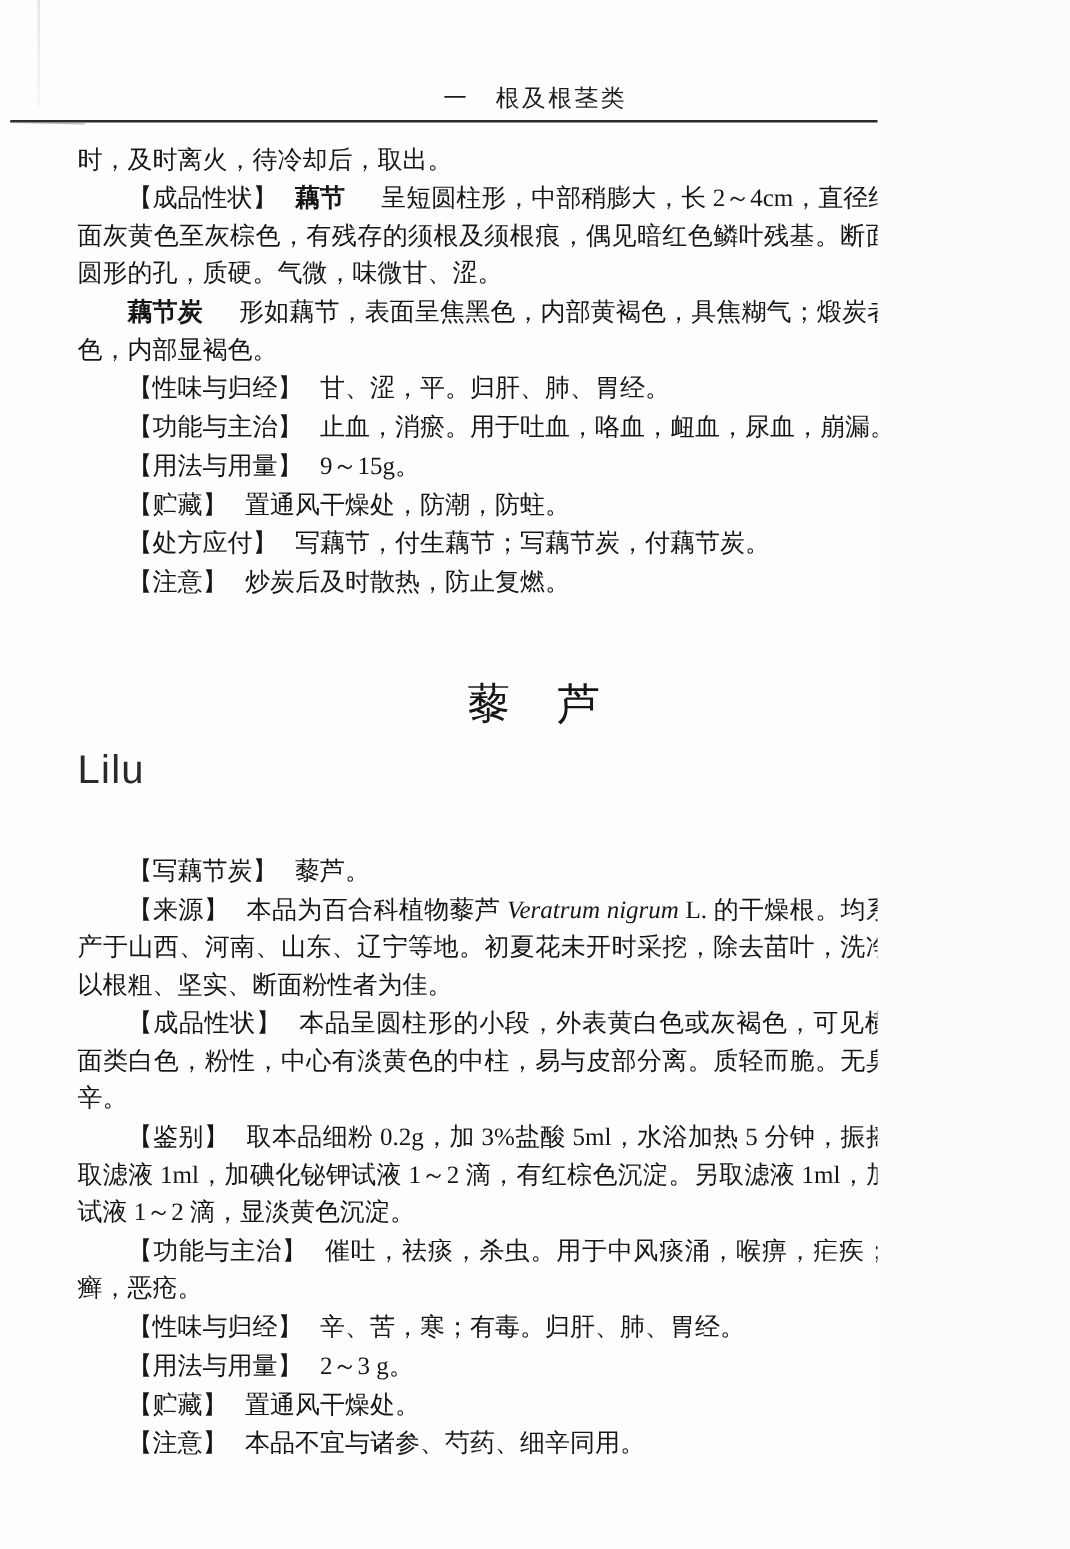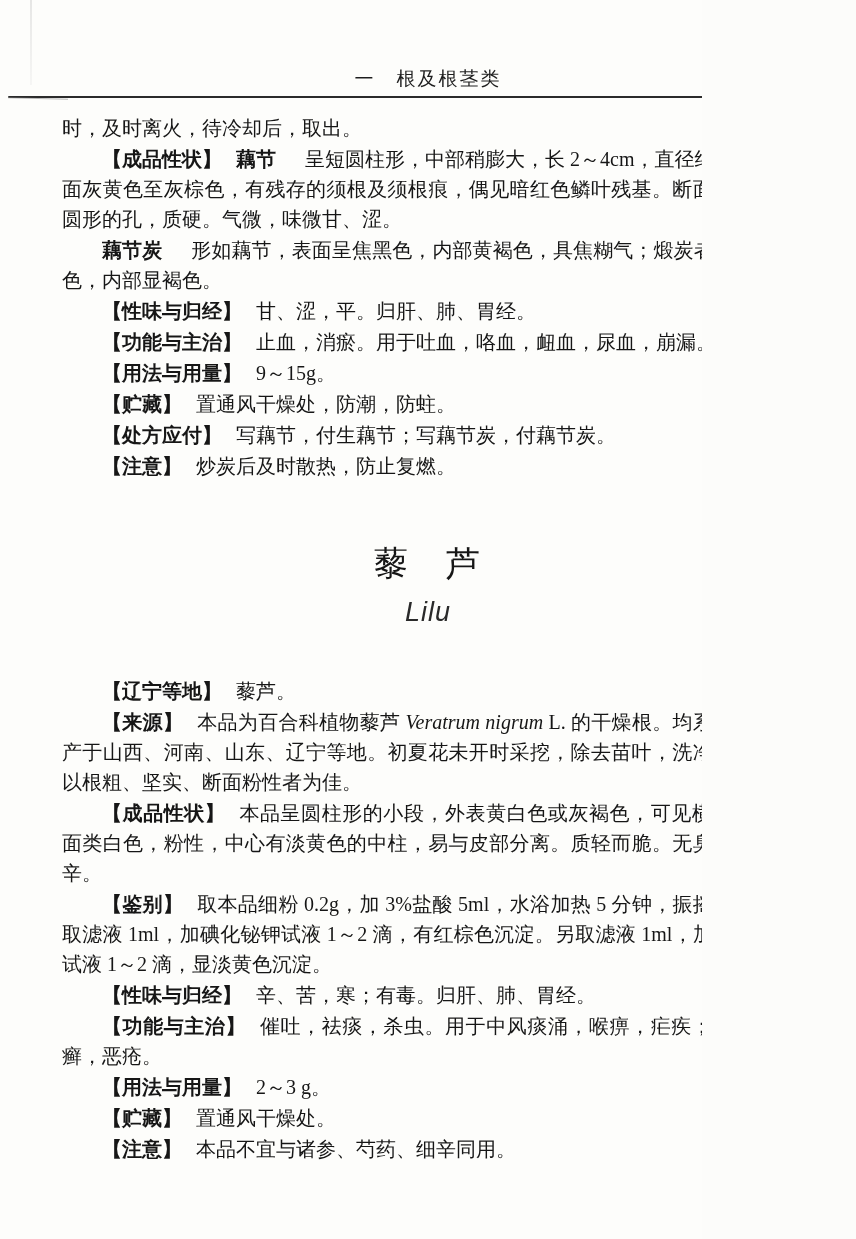--- a/index.html
+++ b/index.html
@@ -37,34 +37,34 @@
     background: #8a8a8a; transform: rotate(1.2deg); opacity: .6;
   }
   
   .content {
     position: absolute; top: 112px; left: 62px; width: 732px;
     font-size: 20px; line-height: 30px;
     text-align: justify;
   }
   .para { margin: 1px 0; text-indent: 2em; }
   .para.flush { text-indent: 0; }
-  .lbl  { font-weight: bold; margin-right: 14px; }
+  .lbl  { font-weight: normal; margin-right: 14px; }
   .sub  { font-weight: bold; margin-right: 29px; }
   .latin { font-style: italic; }
   
   .entry-title {
     margin: 62px 0 0 0; padding: 0;
     font-size: 34px; font-weight: normal; text-align: center;
     text-indent: 0; letter-spacing: 2px; line-height: 1.25;
   }
   .entry-pinyin {
     margin: 10px 0 0 0;
-    font-size: 27px; text-align: center;
+    font-size: 32px; text-align: left;
     font-family: "Liberation Sans", "DejaVu Sans", sans-serif;
-    color: #2a2a2a; letter-spacing: 1px; line-height: 1.2; font-style: italic;
+    color: #2a2a2a; letter-spacing: 1px; line-height: 1.2;
   }
   .entry2-block { margin-top: 48px; }
   
   .scan-artifact {
     position: absolute; top: 0; left: 30px; width: 2px; height: 85px;
     background: linear-gradient(#bbb, #e8e8e8); opacity: .35;
   }
 </style>
 </head>
 <body>
@@ -100,32 +100,32 @@
 
     <p class="para"><span class="lbl">【处方应付】</span><span>写藕节，付生藕节；写藕节炭，付藕节炭。</span></p>
 
     <p class="para"><span class="lbl">【注意】</span><span>炒炭后及时散热，防止复燃。</span></p>
 
     <h1 class="entry-title">藜　芦</h1>
     <div class="entry-pinyin">Lilu</div>
 
     <div class="entry2-block">
 
-      <p class="para"><span class="lbl">【辽宁等地】</span><span>藜芦。</span></p>
+      <p class="para"><span class="lbl">【写藕节炭】</span><span>藜芦。</span></p>
 
       <p class="para"><span class="lbl">【来源】</span><span>本品为百合科植物藜芦 </span><span class="latin">Veratrum nigrum</span><span> L. 的干燥根。均系野生。主产于山西、河南、山东、辽宁等地。初夏花未开时采挖，除去苗叶，洗净，干燥。以根粗、坚实、断面粉性者为佳。</span></p>
 
 
       <p class="para"><span class="lbl">【成品性状】</span><span>本品呈圆柱形的小段，外表黄白色或灰褐色，可见横皱纹；切面类白色，粉性，中心有淡黄色的中柱，易与皮部分离。质轻而脆。无臭，味苦、辛。</span></p>
 
       <p class="para"><span class="lbl">【鉴别】</span><span>取本品细粉 0.2g，加 3%盐酸 5ml，水浴加热 5 分钟，振摇，滤过。取滤液 1ml，加碘化铋钾试液 1～2 滴，有红棕色沉淀。另取滤液 1ml，加碘化汞钾试液 1～2 滴，显淡黄色沉淀。</span></p>
 
+      <p class="para"><span class="lbl">【功能与主治】</span><span>催吐，祛痰，杀虫。用于中风痰涌，喉痹，疟疾；外用治疥癣，恶疮。</span></p>
+
       <p class="para"><span class="lbl">【性味与归经】</span><span>辛、苦，寒；有毒。归肝、肺、胃经。</span></p>
-
-      <p class="para"><span class="lbl">【功能与主治】</span><span>催吐，祛痰，杀虫。用于中风痰涌，喉痹，疟疾；外用治疥癣，恶疮。</span></p>
 
       <p class="para"><span class="lbl">【用法与用量】</span><span>2～3 g。</span></p>
 
       <p class="para"><span class="lbl">【贮藏】</span><span>置通风干燥处。</span></p>
 
       <p class="para"><span class="lbl">【注意】</span><span>本品不宜与诸参、芍药、细辛同用。</span></p>
 
     </div>
   </div>
 </div>

